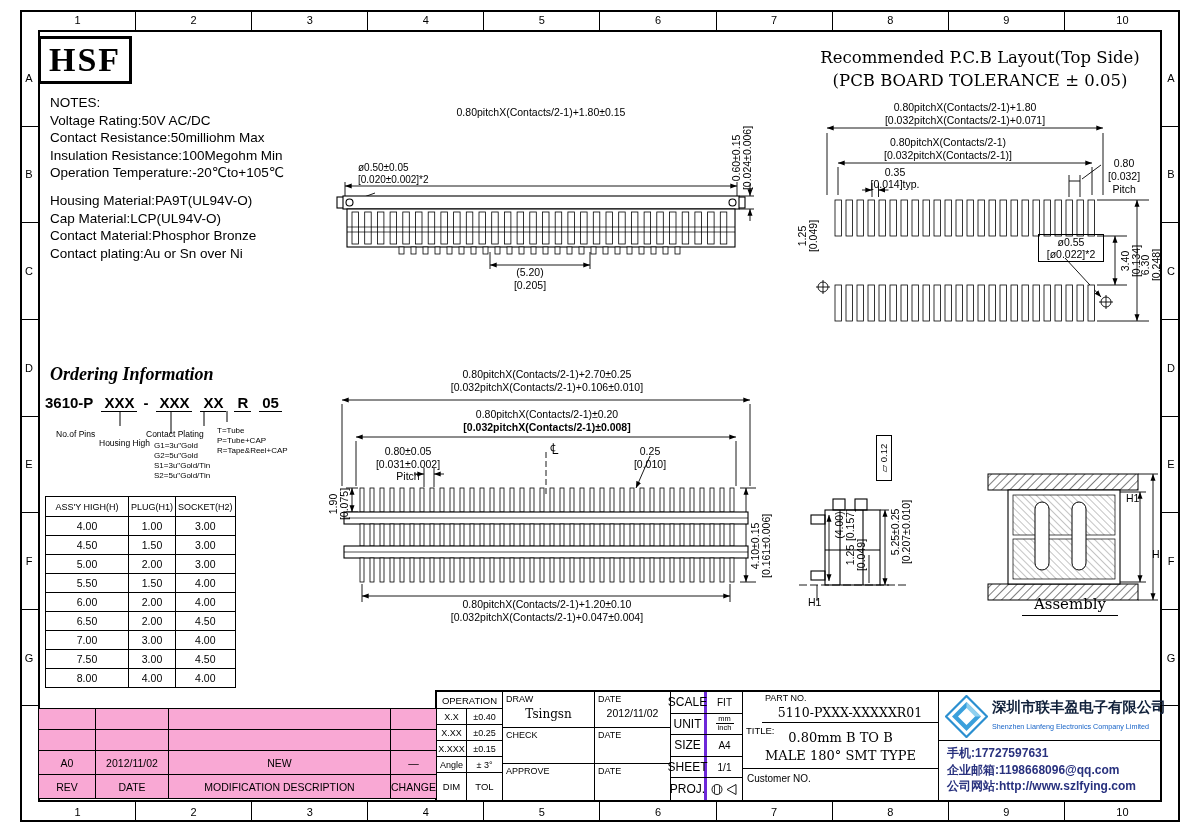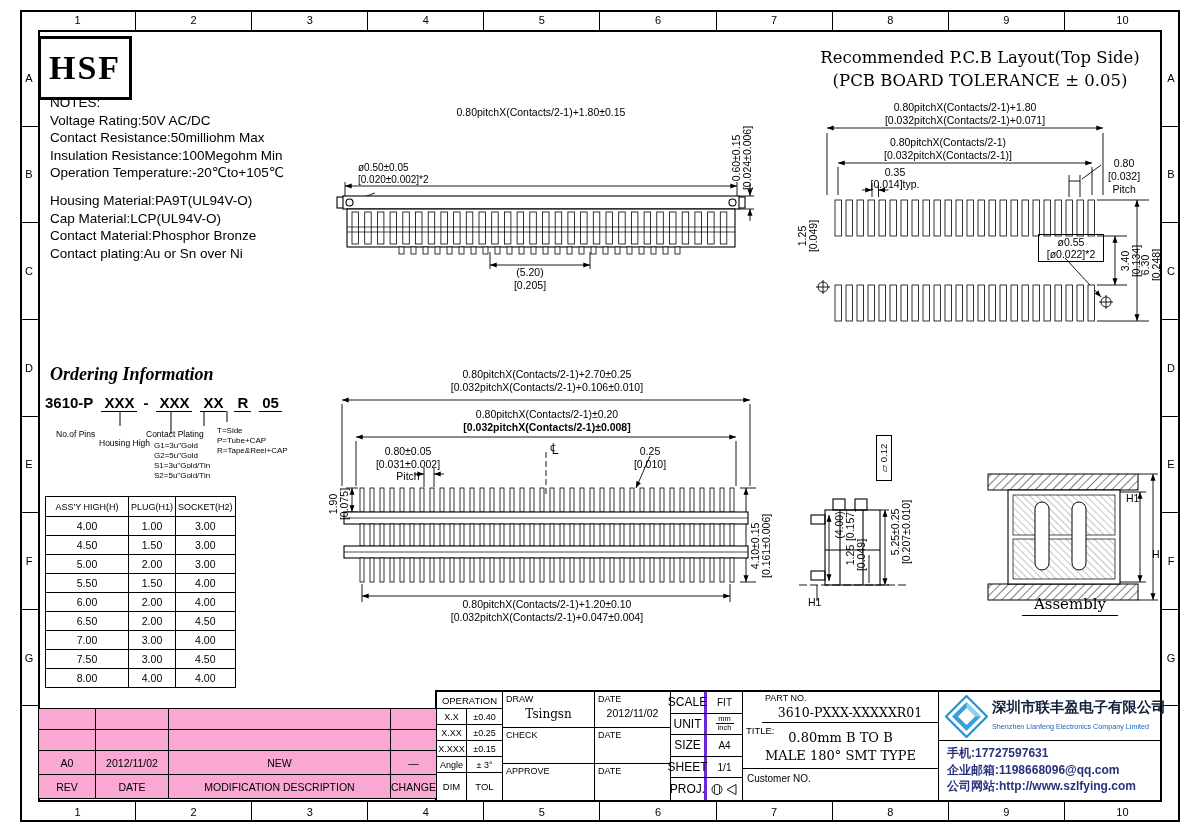--- a/index.html
+++ b/index.html
@@ -104,21 +104,21 @@
     <div class="gcell">A</div>
       <div class="gcell">B</div>
       <div class="gcell">C</div>
       <div class="gcell">D</div>
       <div class="gcell">E</div>
       <div class="gcell">F</div>
       <div class="gcell">G</div>
       <div class="gcell"></div>
   </div>
 
-  <div class="abs" style="left:38px;top:36px;width:94px;height:64px;border:3px solid #000;display:flex;align-items:center;justify-content:center;background:#fff;">
+  <div class="abs" style="left:38px;top:36px;width:94px;height:48px;border:3px solid #000;display:flex;align-items:center;justify-content:center;background:#fff;">
     <span style="font-family:'Liberation Serif','DejaVu Serif',serif;font-weight:bold;font-size:34px;letter-spacing:2px;">HSF</span>
   </div>
 
   <div class="abs serif" style="left:795px;top:46px;width:370px;text-align:center;font-size:16.5px;line-height:23px;">
     <div>Recommended P.C.B Layout(Top Side)</div>
     <div>(PCB BOARD TOLERANCE ± 0.05)</div>
   </div>
 
   <div class="notes">
     <div>NOTES:</div>
@@ -152,21 +152,21 @@
   <div class="small" style="left:56px;top:429px;">No.of Pins</div>
   <div class="small" style="left:99px;top:438px;">Housing High</div>
   <div class="small" style="left:146px;top:429px;">Contact Plating</div>
   <div class="abs" style="left:154px;top:441px;font-size:8px;line-height:10px;white-space:nowrap;">
     <div>G1=3u"Gold</div>
     <div>G2=5u"Gold</div>
     <div>S1=3u"Gold/Tin</div>
     <div>S2=5u"Gold/Tin</div>
   </div>
   <div class="abs" style="left:217px;top:426px;font-size:8px;line-height:10px;white-space:nowrap;">
-    <div>T=Side</div>
+    <div>T=Tube</div>
     <div>P=Tube+CAP</div>
     <div>R=Tape&amp;Reel+CAP</div>
   </div>
 
   <table class="assy">
     <tbody>
         <tr>
       <th class="c1">ASS'Y HIGH(H)</th>
       <th class="c2">PLUG(H1)</th>
       <th class="c3">SOCKET(H2)</th>
@@ -749,21 +749,21 @@
             <line x1="9.5" y1="2.5" x2="9.5" y2="10.5" stroke="#000" stroke-width="0.8"></line>
             <polygon points="17,6.5 26,1.5 26,11.5" fill="none" stroke="#000" stroke-width="0.9"></polygon>
           </svg>
         </span>
       </div>
     </div>
 
     <div class="abs" style="left:306px;top:0;width:196px;height:108px;border-right:1.5px solid #000;">
       <div style="position:relative;height:31px;border-bottom:1.5px solid #000;margin-left:19px;">
         <span style="position:absolute;left:3px;top:1px;font-size:9px;">PART NO.</span>
-        <div class="serif" style="position:absolute;left:0;right:0;top:13px;text-align:center;font-size:12.5px;">3610-PXXX-XXXXXR01</div>
+        <div class="serif" style="position:absolute;left:0;right:0;top:13px;text-align:center;font-size:12.5px;">5110-PXXX-XXXXXR01</div>
       </div>
       <div style="position:relative;height:46px;border-bottom:1.5px solid #000;">
         <span style="position:absolute;left:3px;top:2px;font-size:9.5px;">TITLE:</span>
         <div class="serif" style="position:absolute;left:0;right:0;top:6px;text-align:center;font-size:13px;line-height:18px;">
           <div>0.80mm B TO B</div>
           <div>MALE 180° SMT TYPE</div>
         </div>
       </div>
       <div style="position:relative;height:31px;">
         <span style="position:absolute;left:4px;top:4px;font-size:10px;">Customer NO.</span>

